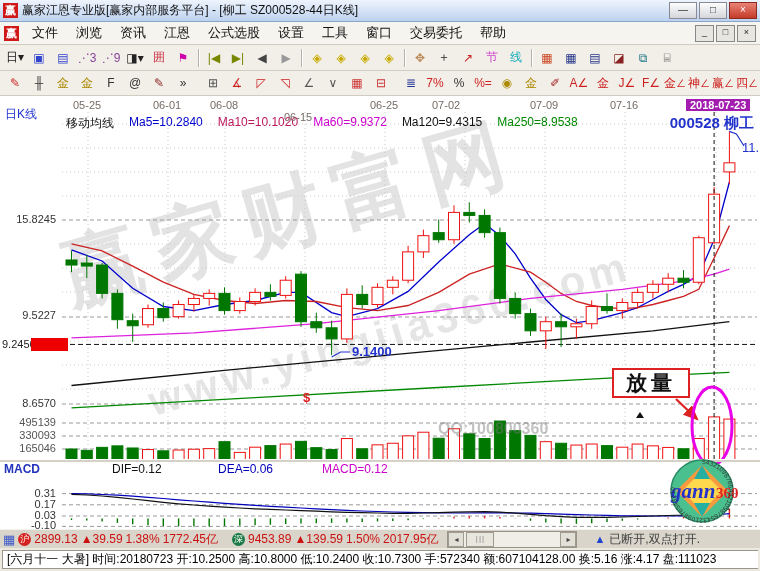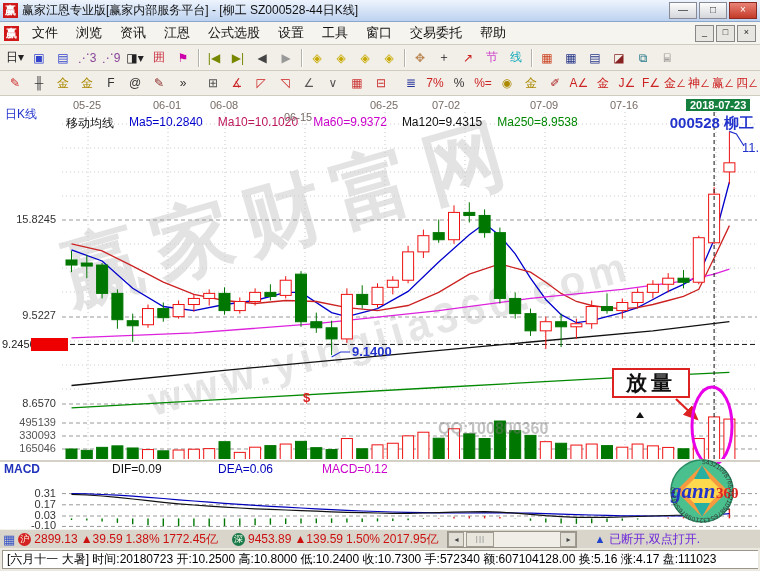--- a/index.html
+++ b/index.html
@@ -21,21 +21,21 @@
 .mdib{width:17px;height:15px;border:1px solid #888;background:#e8e6e0;font-size:9px;line-height:13px;
  text-align:center;margin-left:2px;color:#222}
 .toolbar{display:flex;align-items:center;background:#f2efe8;border-bottom:1px solid #cfccc2;
  padding:1px 3px;height:26px;box-sizing:border-box;overflow:hidden}
 #tb2{height:25px}
 .tb{min-width:20px;height:20px;display:inline-flex;align-items:center;justify-content:center;
  font-size:12px;margin:0 1px;white-space:nowrap;border:1px solid transparent}
 .tbsep{width:1px;height:18px;background:#b5b2aa;margin:0 3px;box-shadow:1px 0 0 #fff;align-self:center}
 
 .dt{position:absolute;top:99px;font-size:11px;color:#776c66;z-index:3}
-.dt.hl{background:#15803d;color:#fff;padding:0 4px;font-weight:bold}
+.dt.hl{background:#a21caf;color:#fff;padding:0 4px;font-weight:bold}
 .axl{position:absolute;font-size:11px;color:#333;width:56px;text-align:right;z-index:3}
 #paneLabel{position:absolute;left:5px;top:106px;color:#2233cc;font-size:12px;z-index:3}
 #maLegend{position:absolute;left:66px;top:115px;font-size:12px;display:flex;gap:15px;z-index:3;white-space:nowrap}
 #symbolLabel{position:absolute;right:6px;top:114px;color:#2233cc;font-size:15px;font-weight:bold;z-index:3}
 #pcText{position:absolute;left:2px;top:338px;font-size:11px;color:#222;z-index:3}
 #pcBox{position:absolute;left:31px;top:338px;width:37px;height:13px;background:#ee0000;z-index:3}
 #lowLabel{position:absolute;left:352px;top:344px;color:#2233cc;font-size:13px;font-weight:bold;z-index:3}
 #dollarMark{position:absolute;left:303px;top:390px;color:#dd2222;font-size:13px;font-weight:bold;z-index:3}
 #lastPrice{position:absolute;left:742px;top:140px;color:#2233cc;font-size:13px;z-index:3}
 #fangliang{position:absolute;left:612px;top:368px;width:74px;height:26px;border:2px solid #dd2222;
@@ -55,21 +55,21 @@
  border-top:1px solid #f5f3ee;display:flex;align-items:center;font-size:12px;gap:3px;
  padding:0 3px;box-sizing:border-box;z-index:6;white-space:nowrap}
 #statusbar1 .red{color:#cc1111}
 .cir{width:13px;height:13px;border-radius:50%;color:#ffe;font-size:9px;line-height:13px;text-align:center;flex:0 0 auto}
 .sbar{width:128px;height:15px;background:#f1eee7;border:1px solid #98948a;display:flex;align-items:center;margin-left:6px}
 .sbtn{width:14px;height:13px;font-size:8px;line-height:13px;text-align:center;background:#e2dfd7;border:1px solid #a09c92;color:#444}
 .sthumb{width:26px;height:13px;background:#e9e6de;border:1px solid #a09c92;margin-left:2px;
  font-size:8px;line-height:12px;text-align:center;color:#888;letter-spacing:1px}
 #connArea{margin-left:14px;display:flex;align-items:center;gap:4px}
 #connIcon{color:#2244cc;font-size:11px}
-#connText{color:#6d28d9}
+#connText{color:#404040}
 #infobar{position:absolute;top:548px;left:0;width:760px;height:23px;background:#ece9e1;
  padding:2px 2px;box-sizing:border-box;z-index:6}
 #infobar .field{background:#fff;border:1px solid #9a968c;border-right:none;height:17px;line-height:17px;
  font-size:12px;color:#000;white-space:nowrap;overflow:hidden;padding-left:4px}
 .lg{white-space:nowrap}
 </style>
 </head>
 <body>
 
 <div id="titlebar">
@@ -411,21 +411,21 @@
   </div>
 <div id="symbolLabel">000528 柳工</div>
 <div id="pcText">9.2456</div>
 <div id="pcBox"></div>
 <div id="lowLabel">9.1400</div>
 <div id="dollarMark">$</div>
 <div id="lastPrice">11.</div>
 <div id="fangliang">放量</div>
 <div id="macdHeader">
   <span style="left:4px;color:#2233bb;font-weight:bold">MACD</span>
-  <span style="left:112px;color:#111">DIF=0.09</span>
+  <span style="left:112px;color:#111">DIF=0.12</span>
   <span style="left:218px;color:#0000bb">DEA=0.06</span>
   <span style="left:322px;color:#cc00cc">MACD=0.12</span>
 </div>
 <div class="sep3d" style="top:459px"></div>
 
 <svg id="logoSvg" width="100" height="68" viewBox="0 0 100 68">
   <defs>
       <path id="rimPath" d="M 46 5 A 27 27 0 1 1 45.9 5"></path>
     </defs>
   <circle cx="46" cy="32" r="31" fill="#49c08e" stroke="#2a8a64" stroke-width="1.5"></circle>

